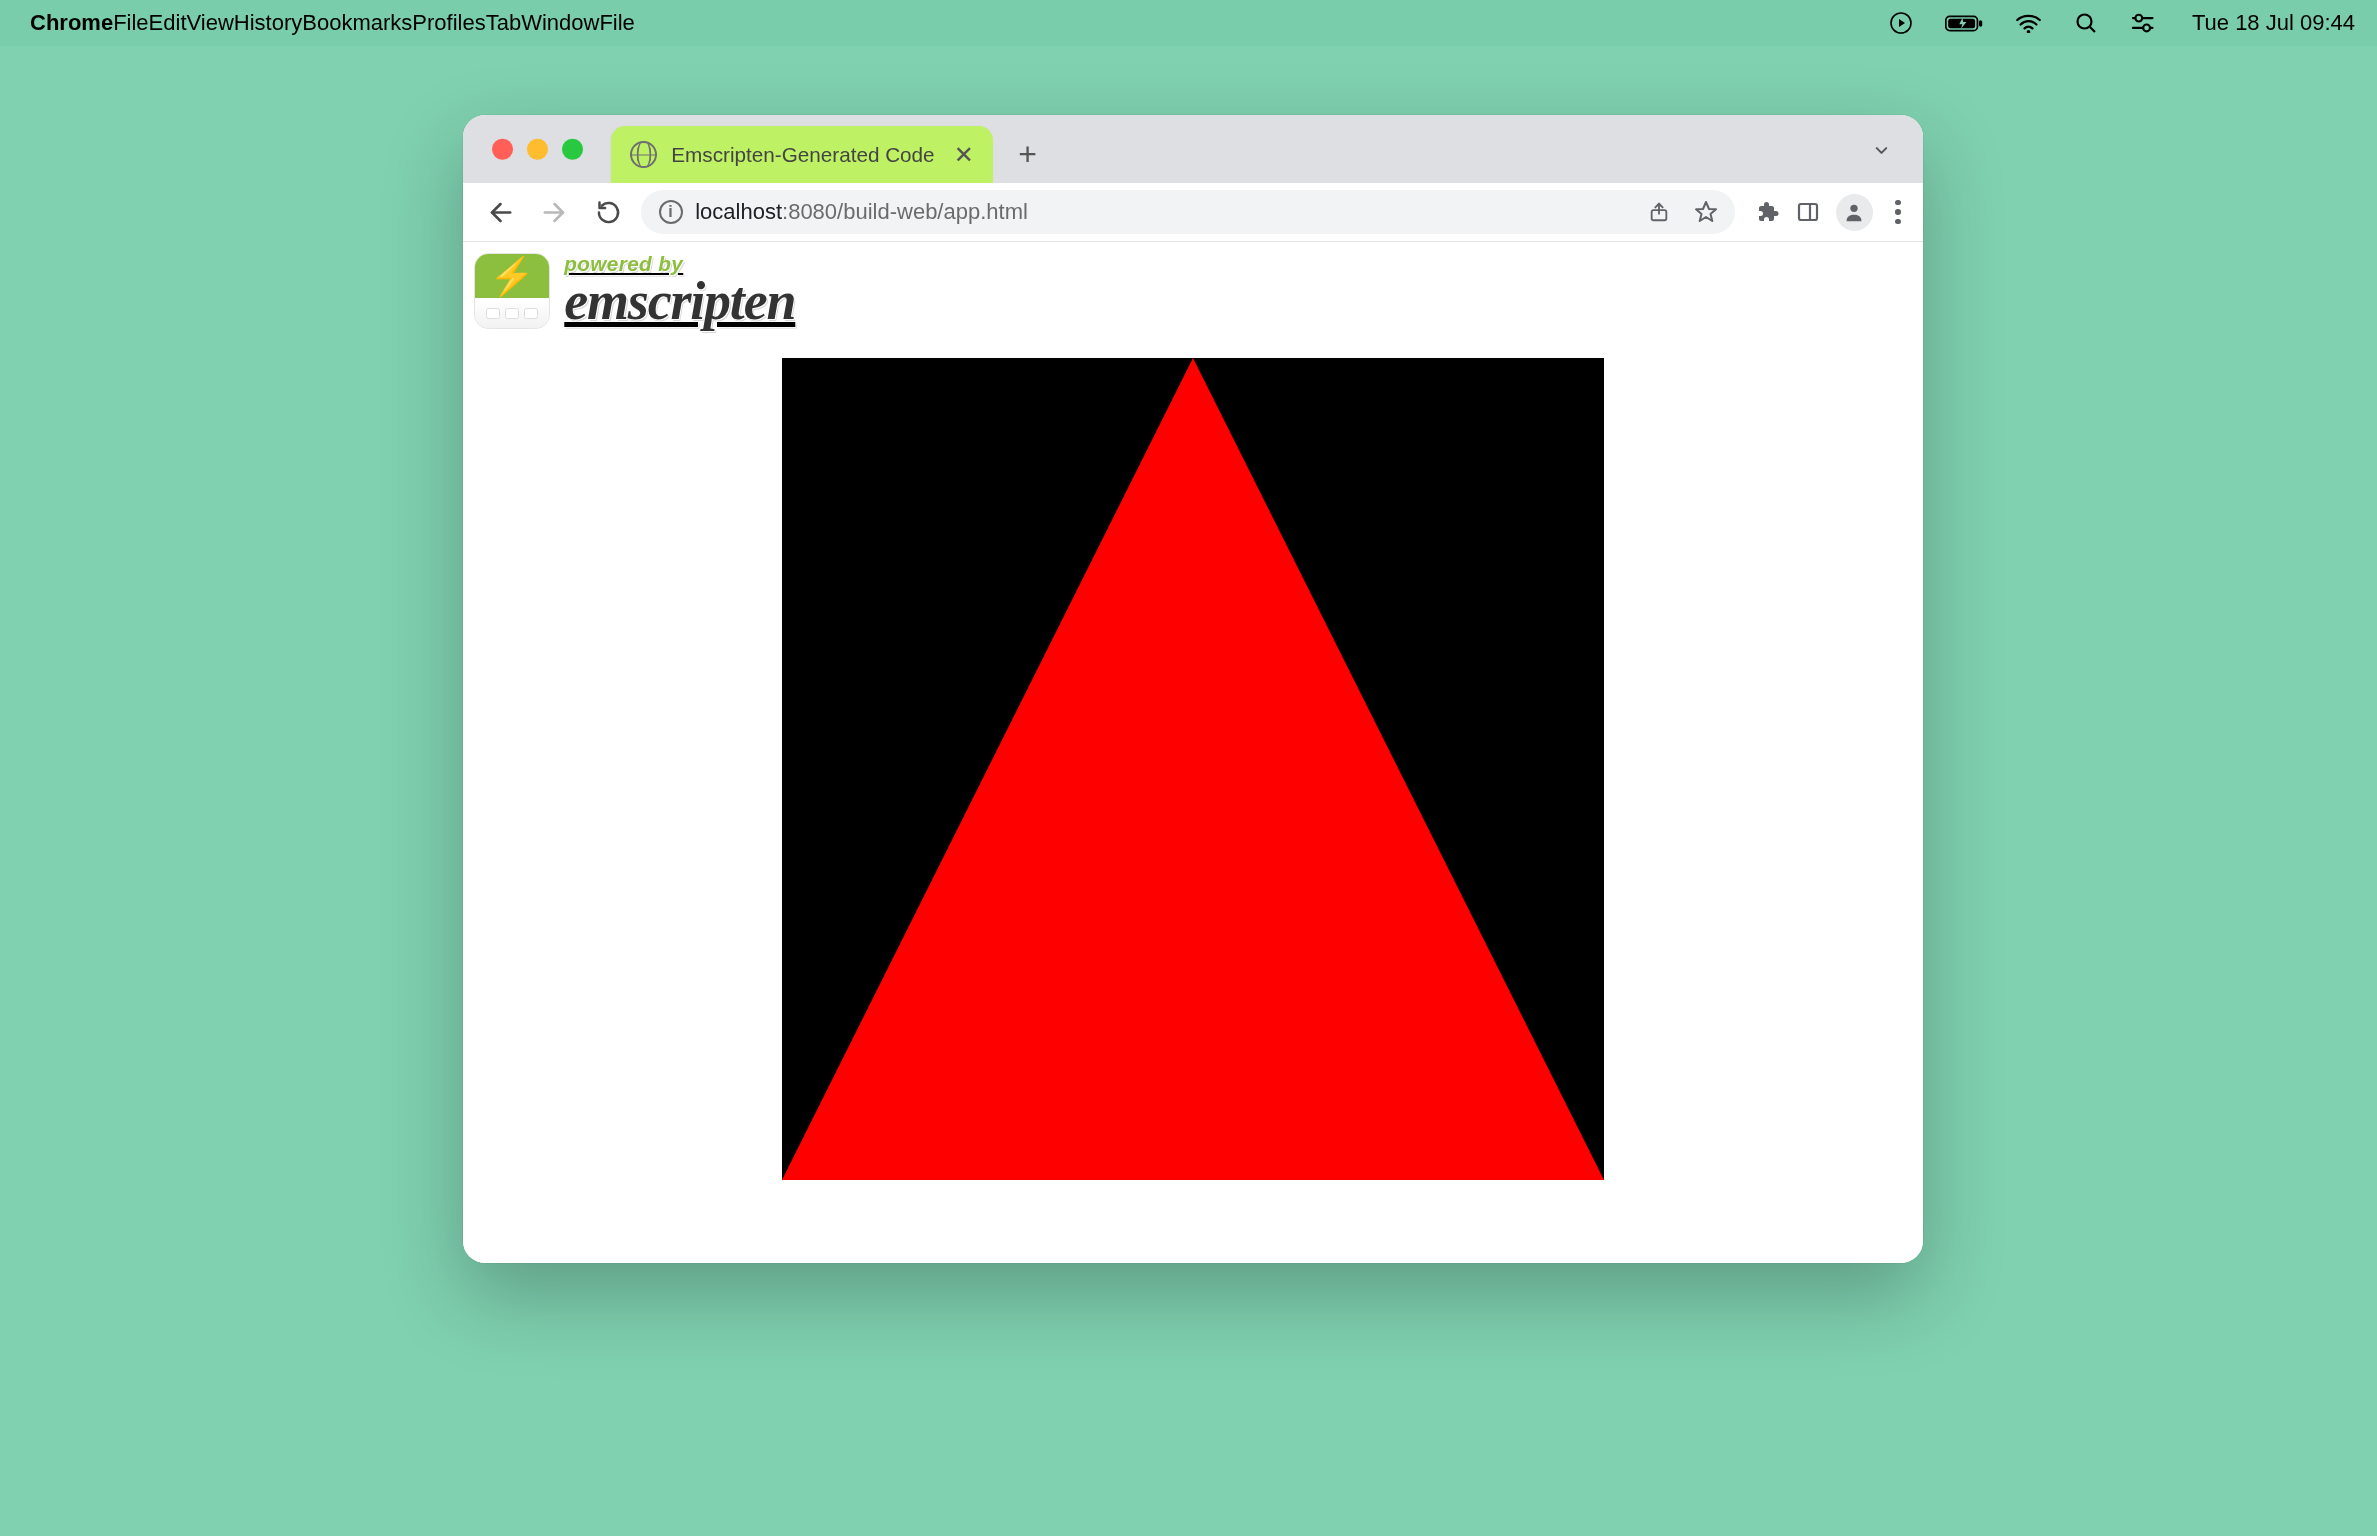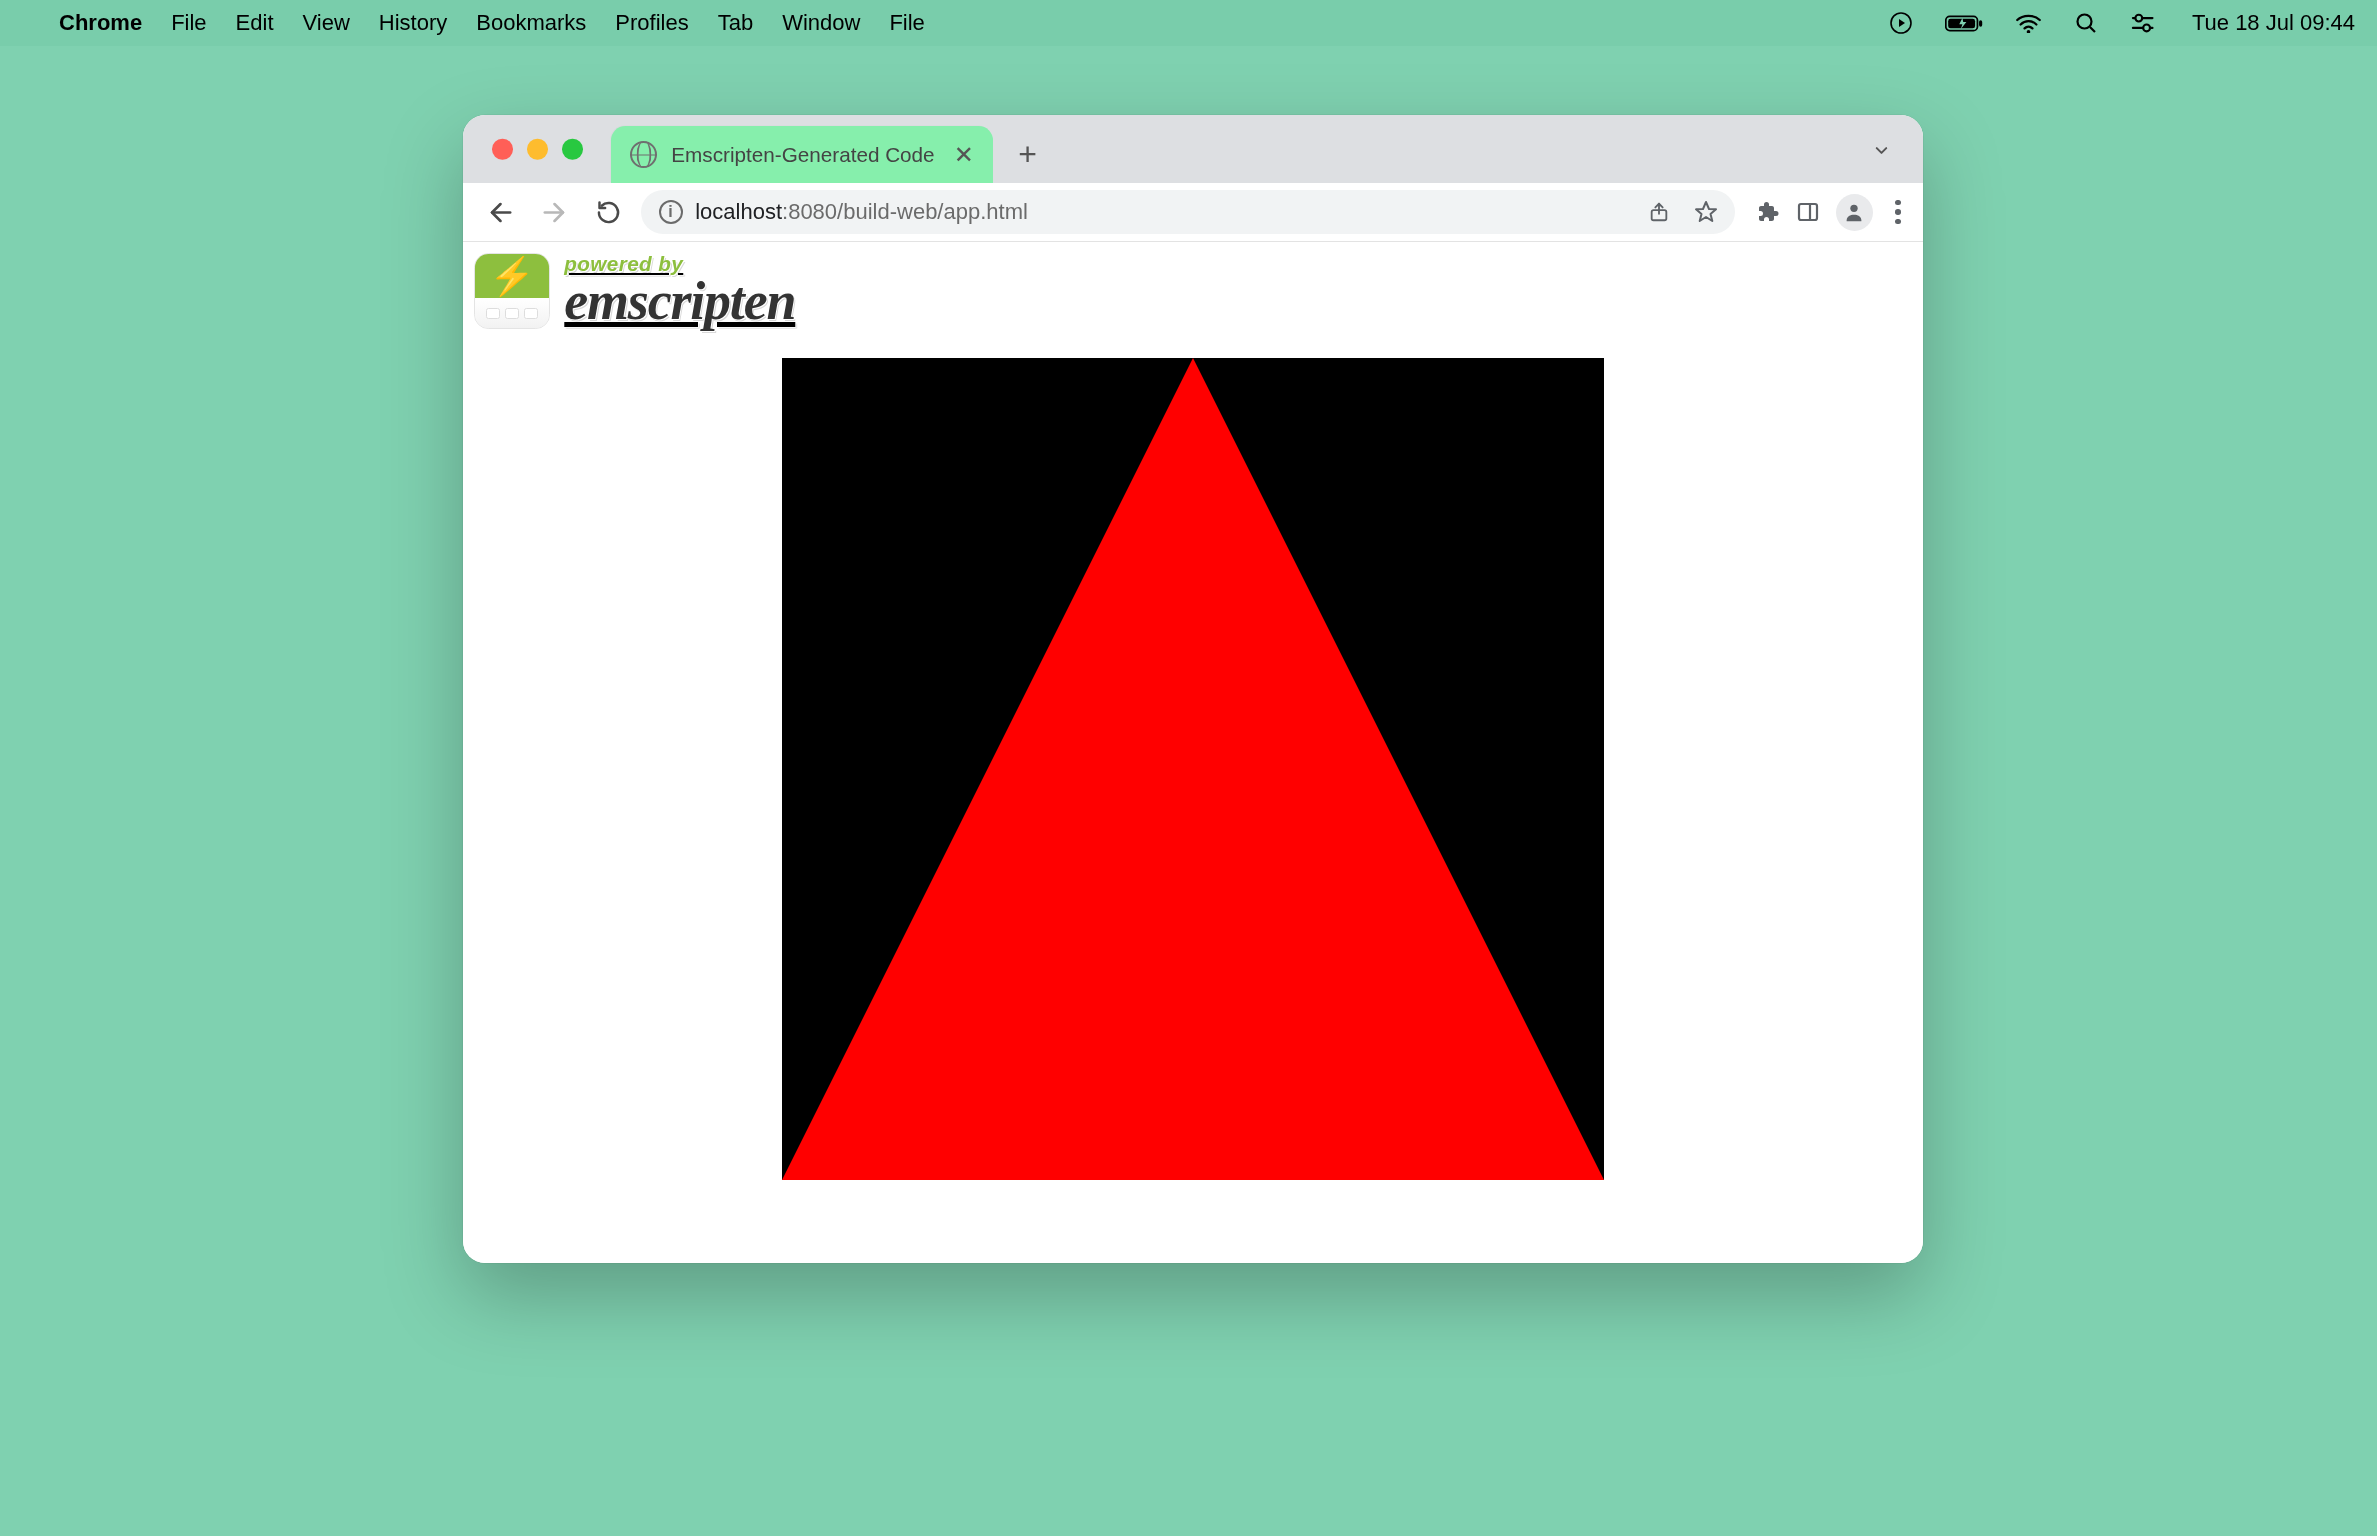--- a/index.html
+++ b/index.html
@@ -16,21 +16,21 @@
     .menubar {
       height: 46px;
       background: #79CDAB;
       display: flex;
       align-items: center;
       padding: 0 22px;
       font-size: 22px;
       color: #000;
       justify-content: space-between;
     }
-    .menubar-left { display: flex; align-items: center; gap: 29px; }
+    .menubar-left { display: flex; align-items: center; }
     .menubar-left .apple { font-size: 25.4px; margin-right: 8px; }
     .menubar-left .appname { font-weight: 700; }
     .menubar-left span { cursor: default; }
     .menubar-right { display: flex; align-items: center; gap: 32px; }
     .menubar-right .mi { display: inline-flex; align-items: center; justify-content: center; }
     .menubar-right svg { display: block; }
     .menubar-right .datetime { font-size: 22px; margin-left: 4.8px; }
 
     
     .window {
@@ -67,21 +67,21 @@
     .traffic-lights .tl {
       width: 20.7px; height: 20.7px; border-radius: 50%;
     }
     .tl.red { background: #FF5F57; }
     .tl.yellow { background: #FEBC2E; }
     .tl.green { background: #28C840; }
 
     .tab {
       margin-left: 124px;
       height: 57px;
-      background: #86efac;
+      background: #bef264;
       border-radius: 14.3px 14.3px 0 0;
       display: flex;
       align-items: center;
       padding: 0 14.3px 0 19px;
       gap: 14.3px;
       font-size: 20.7px;
       color: #444;
       position: relative;
       min-width: 373px;
       box-shadow: -0.8px -0.8px 0 rgba(0,0,0,0.02);

